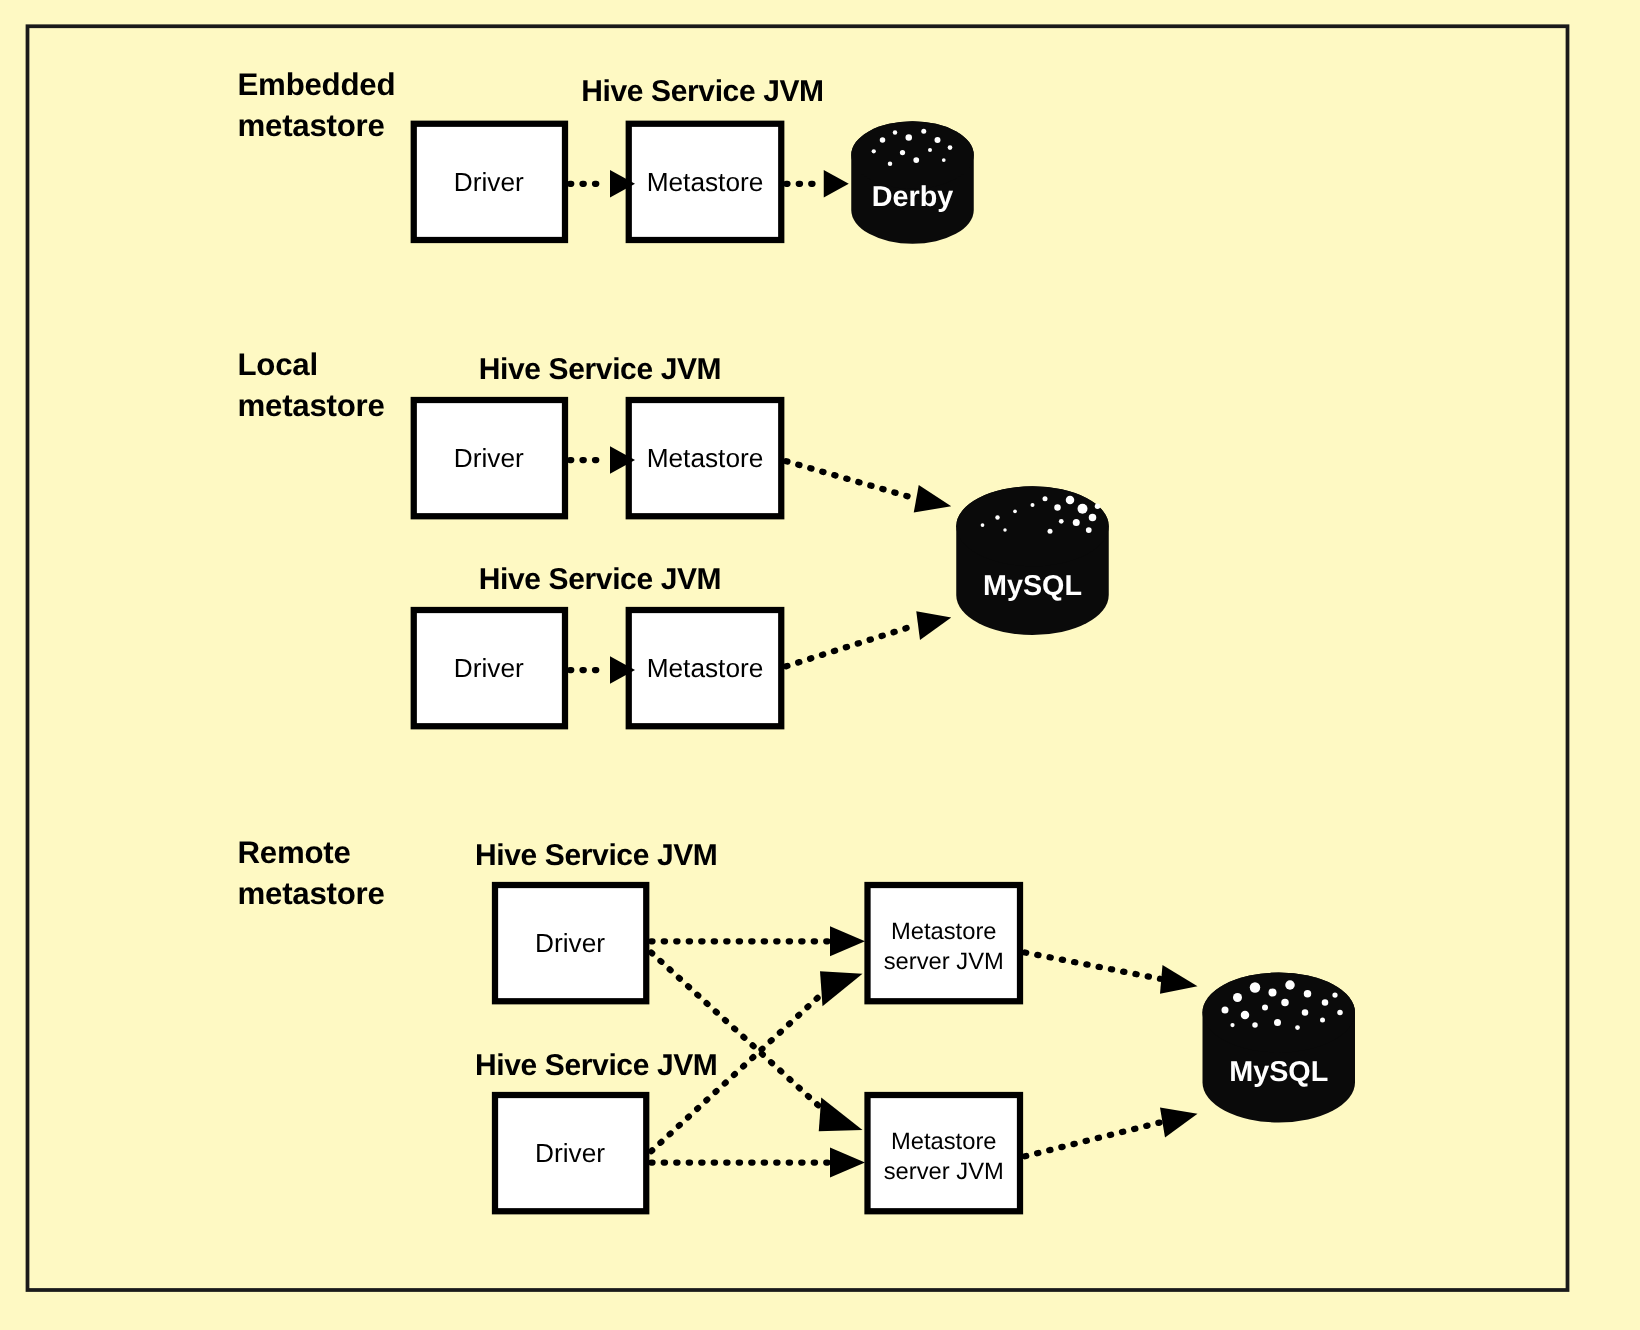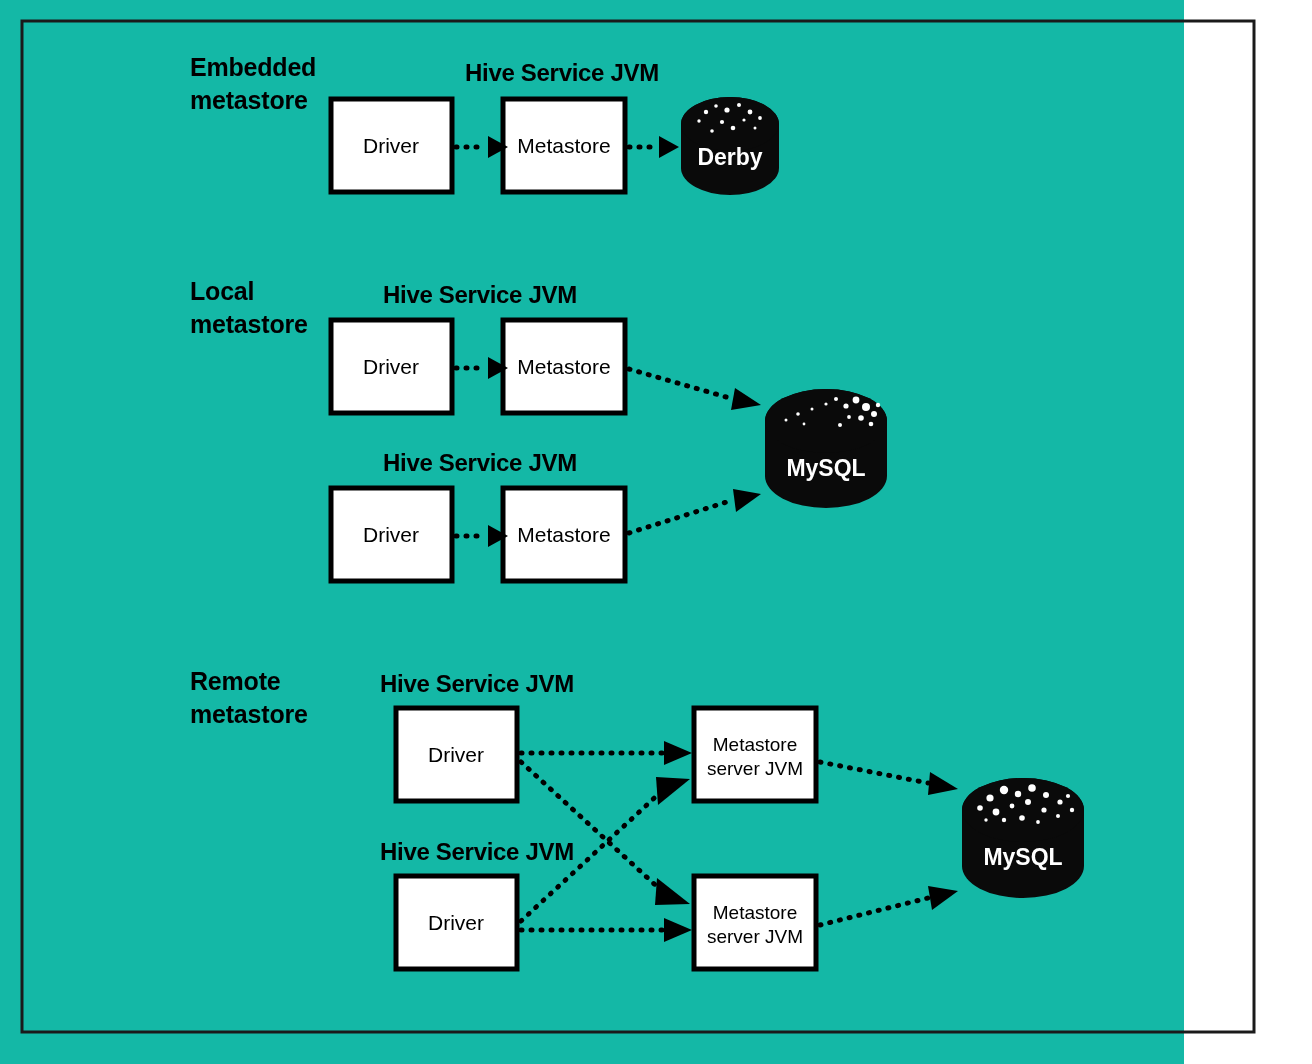--- a/index.html
+++ b/index.html
@@ -9,23 +9,23 @@
     background: #ffffff;
   }
   body {
     width: 1312px;
     height: 1064px;
     font-family: "Liberation Sans", sans-serif;
     overflow: hidden;
   }
   #figure-root {
     position: relative;
-    width: 1184px;
+    width: 1312px;
     height: 1064px;
-    background: #14b8a6;
+    background: #fef9c3;
   }
   #diagram-svg {
     display: block;
     width: 1312px;
     height: 1064px;
   }
   .frame-rect {
     fill: none;
     stroke: #1a1a1a;
     stroke-width: 3;

